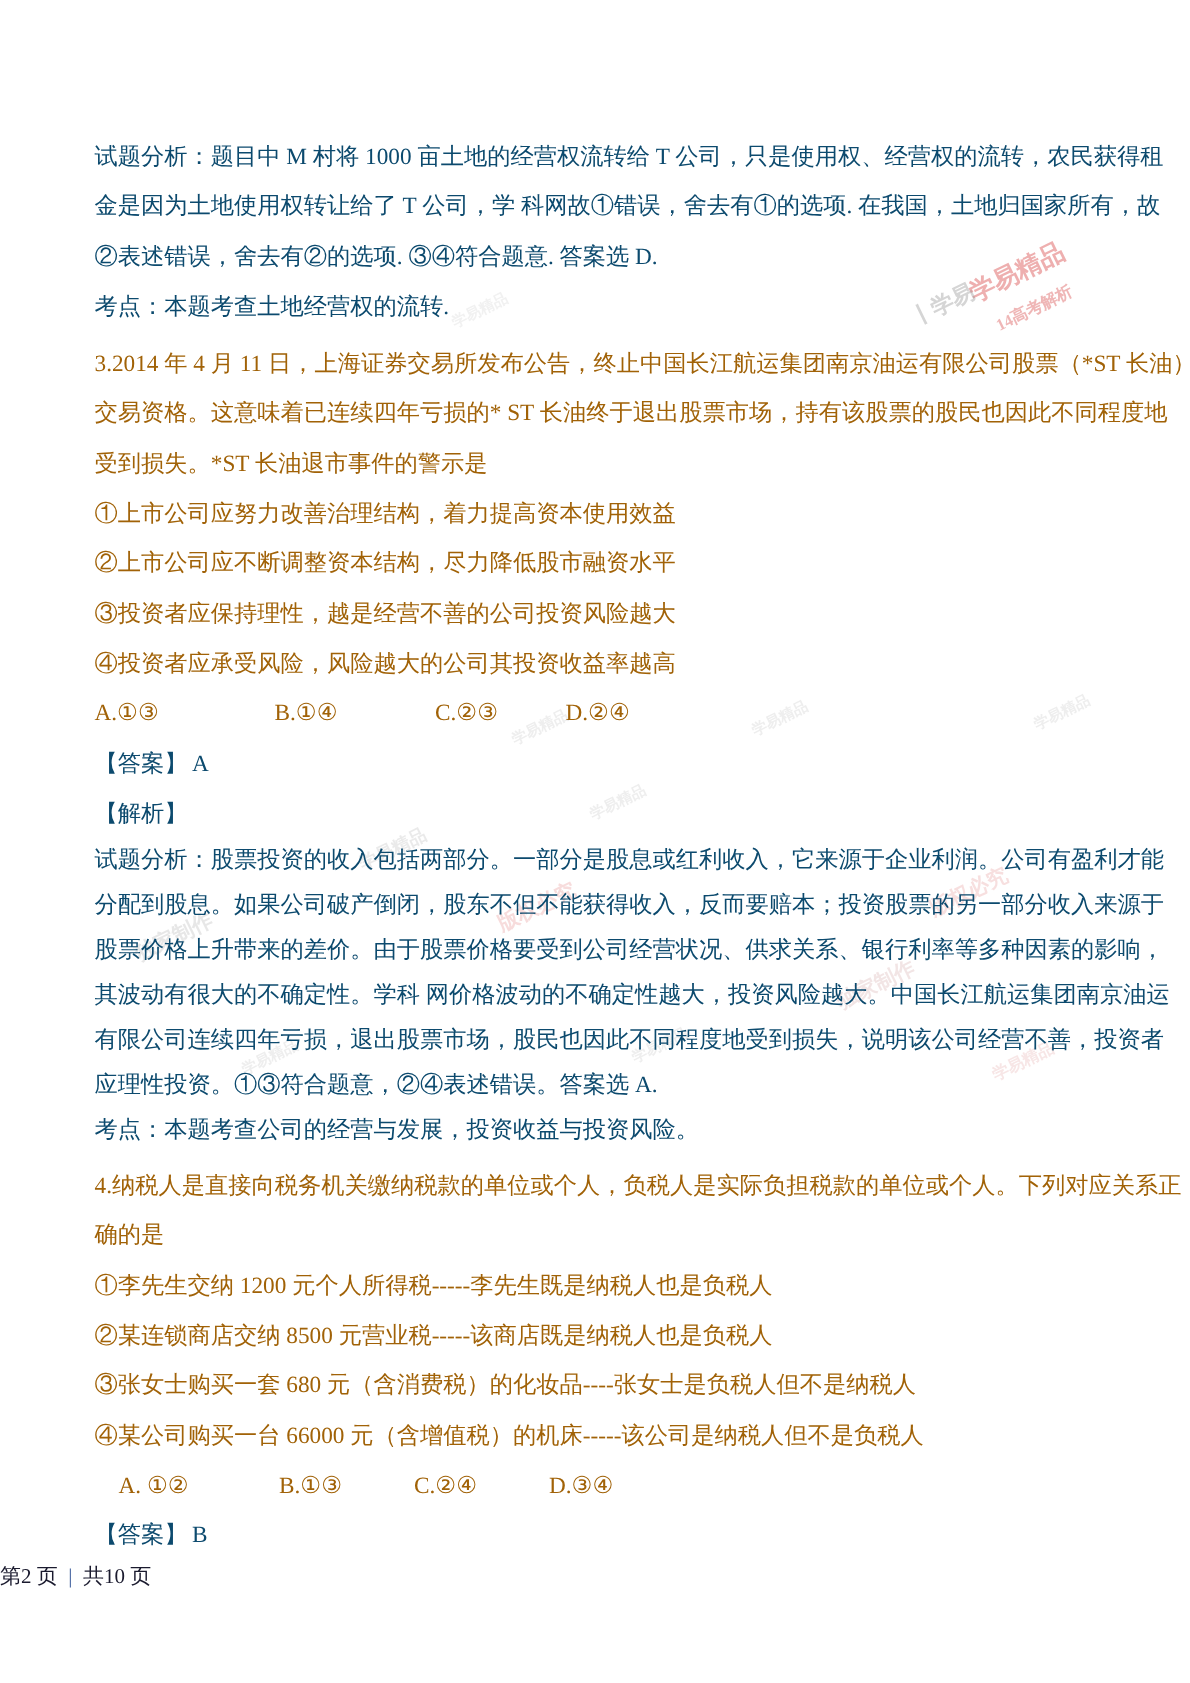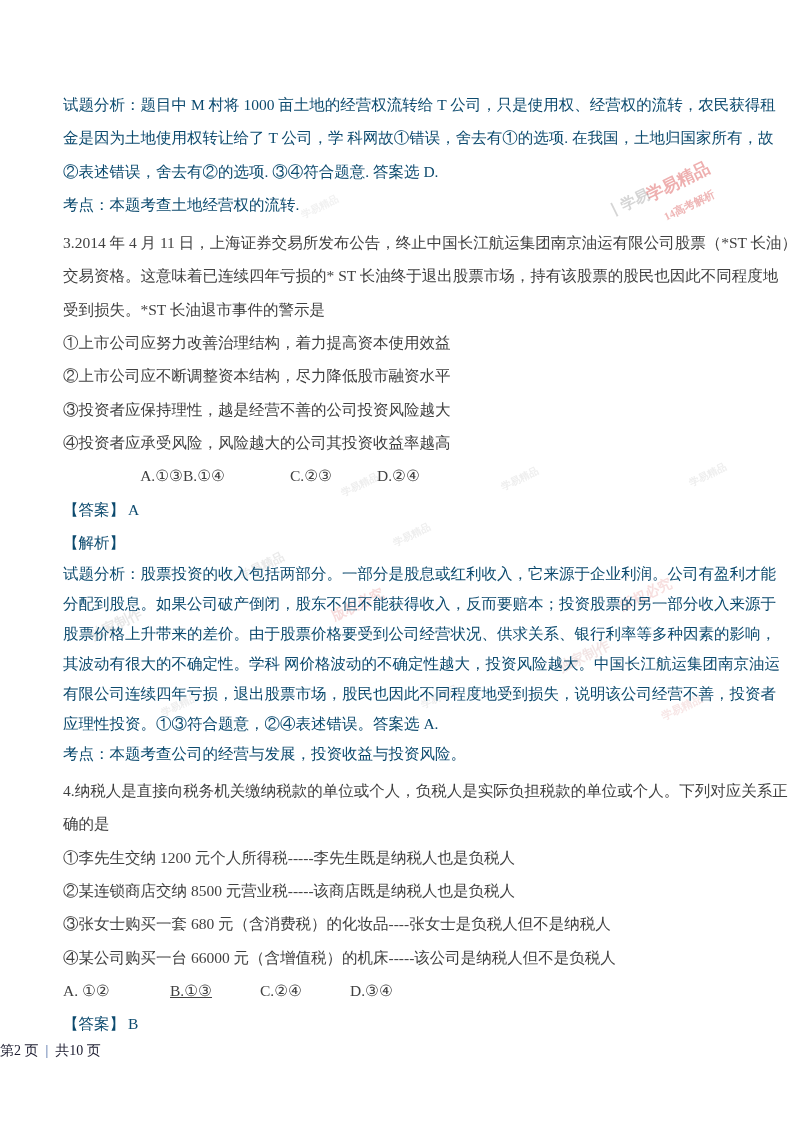--- a/index.html
+++ b/index.html
@@ -9,25 +9,25 @@
     width:793px; height:1122px;
     background:#ffffff;
     overflow:hidden;
     font-family:"Liberation Serif","DejaVu Serif",serif;
     color:#1f1f1f;
   }
   .content { position:absolute; left:63px; top:88px; width:670px; }
   .line { font-size:15.5px; line-height:33.3px; white-space:nowrap; }
   .lh30 .line, .line.lh30 { line-height:30px; }
   .red { color:#0c4a6e; }
-  .blk { color:#404040; }
+  .blk { color:#a16207; }
   .gap4 { margin-top:5px; }
   .opt { display:inline-block; }
-  .q3a { width:120px;text-align:right; } .q3b { width:107px; } .q3c { width:87px; }
-  .q4a { width:107px; } .q4b { width:90px;text-decoration:underline; } .q4c { width:90px; }
+  .q3a { width:120px; } .q3b { width:107px; } .q3c { width:87px; }
+  .q4a { width:107px;margin-left:16px; } .q4b { width:90px; } .q4c { width:90px; }
   .ans-letter { margin-left:3px; }
   footer {
     position:absolute; left:0; right:0; top:1042px;
     text-align:left; font-size:14px; color:#1a1a2e;
   }
   footer .sep { color:#41619e; margin:0 7px; }
   .wm {
     position:absolute;
     transform:rotate(-26deg);
     font-weight:bold;

